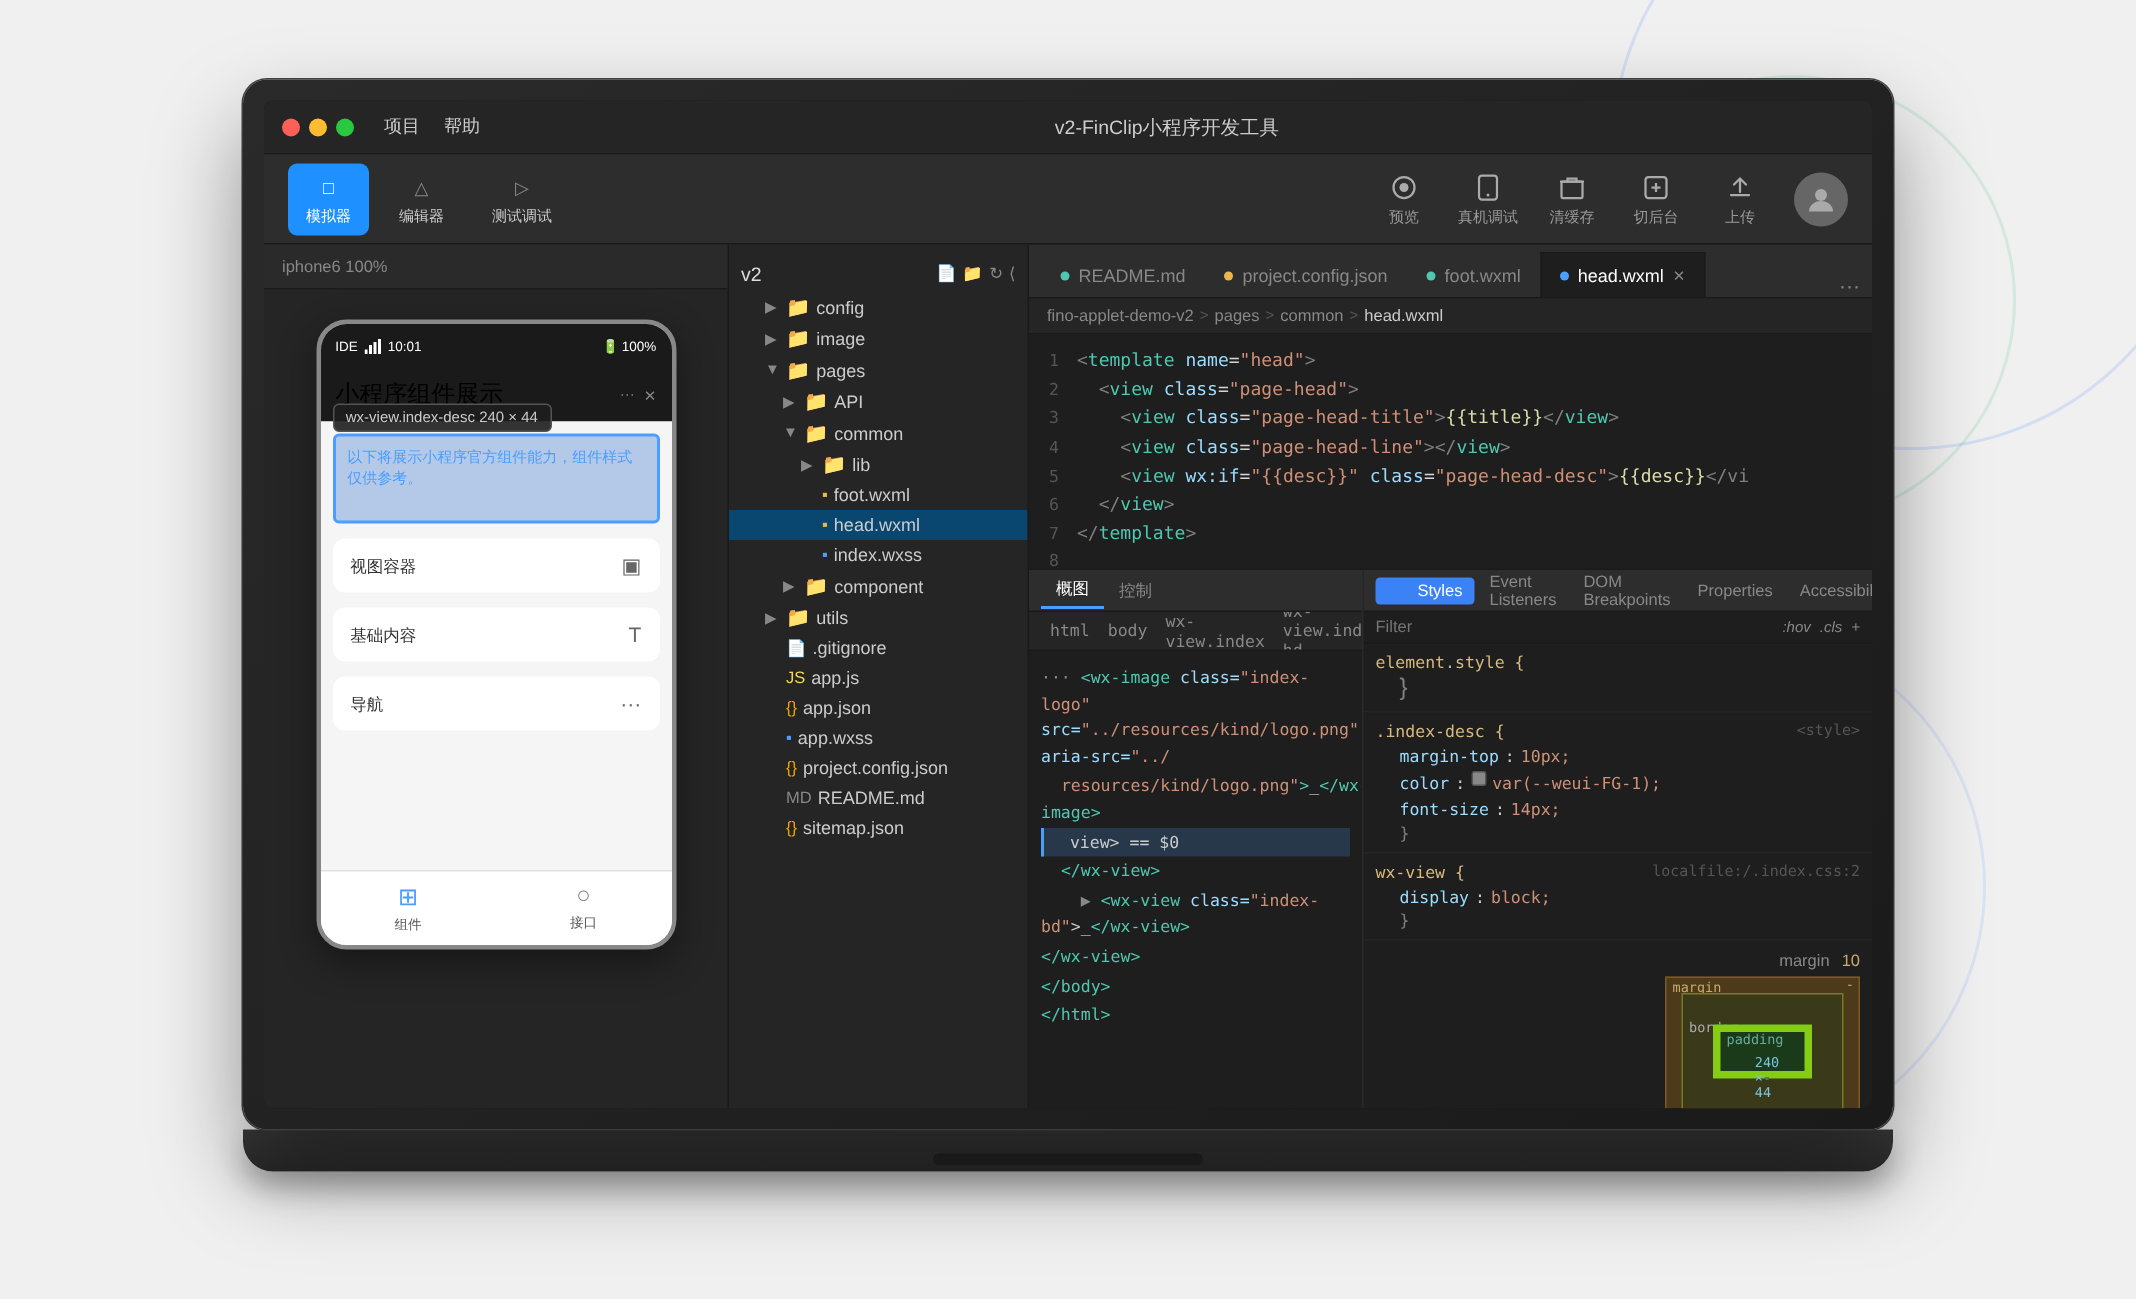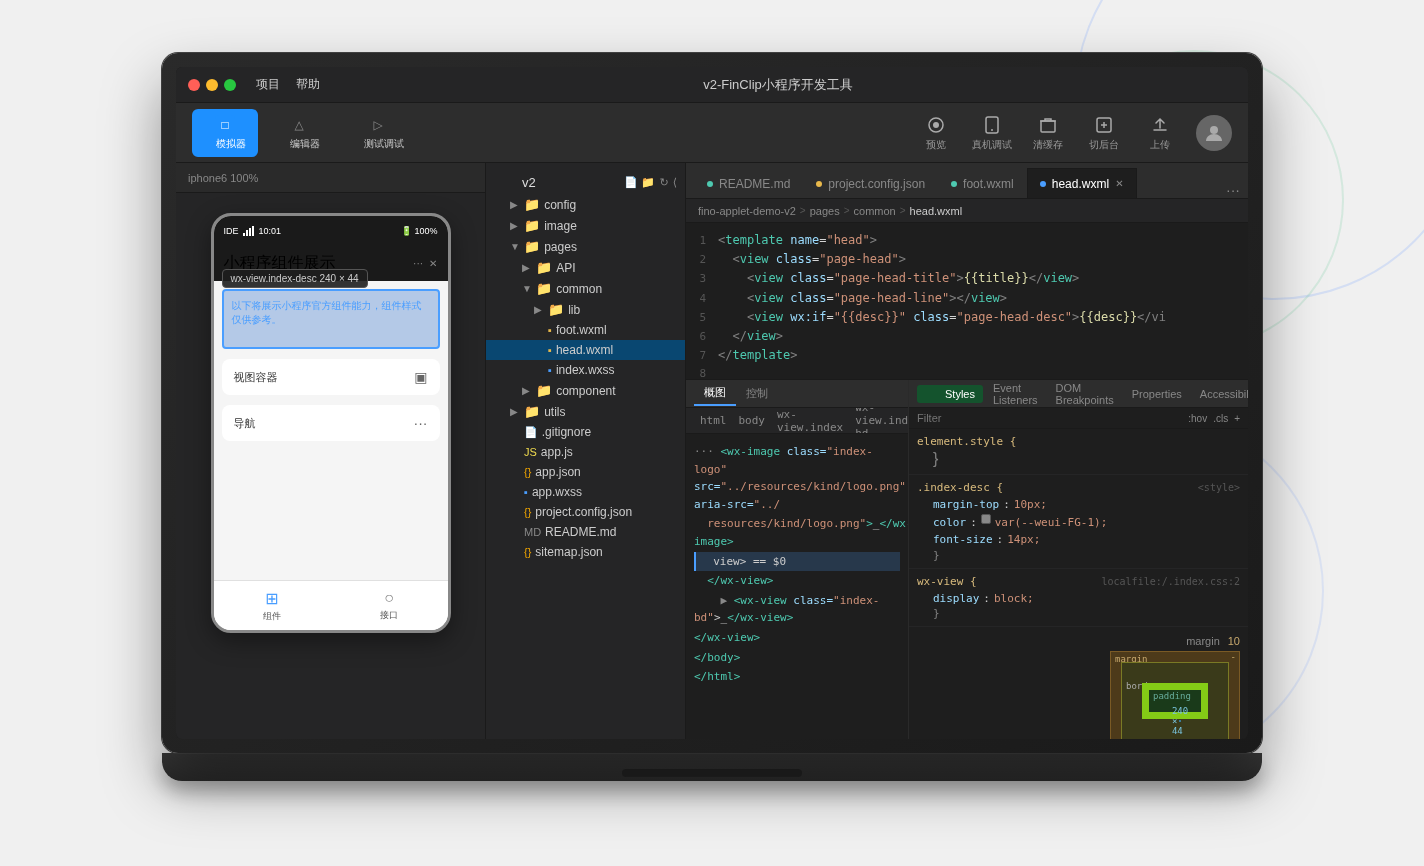--- a/index.html
+++ b/index.html
@@ -168,21 +168,20 @@
       align-items: center;
       justify-content: center;
       color: white;
       font-size: 12px;
     }
 
     .toolbar-btn-label {
       color: #ccc;
       font-size: 10px;
       white-space: nowrap;
-      margin-left: 12px;
     }
 
     .toolbar-btn.active .toolbar-btn-label { color: white; }
 
     .toolbar-spacer { flex: 1; }
 
     .toolbar-actions {
       display: flex;
       gap: 16px;
       align-items: center;
@@ -416,21 +415,20 @@
       border-right: 1px solid #1a1a1a;
       overflow-y: auto;
       padding: 8px 0;
     }
 
     .file-tree-header {
       display: flex;
       align-items: center;
       padding: 4px 8px;
       gap: 4px;
-      margin-left: 28px;
     }
 
     .tree-root-label {
       color: #ddd;
       font-size: 13px;
       font-weight: 500;
     }
 
     .tree-icons {
       display: flex;
@@ -682,21 +680,21 @@
     .styles-tab {
       padding: 3px 8px;
       font-size: 11px;
       color: #888;
       cursor: pointer;
       border-radius: 3px;
     }
 
     .styles-tab.active {
       color: #fff;
-      background: #14532d;
+      background: #3b82f6;
       padding-left: 28px;
     }
 
     .filter-bar {
       display: flex;
       align-items: center;
       padding: 4px 8px;
       gap: 6px;
       border-bottom: 1px solid #1a1a1a;
     }
@@ -707,20 +705,21 @@
       border: none;
       color: #ccc;
       font-size: 11px;
       outline: none;
     }
 
     .filter-btn {
       color: #888;
       font-size: 10px;
       cursor: pointer;
+      font-style: italic;
     }
 
     .style-rule {
       padding: 6px 8px;
       border-bottom: 1px solid #252526;
     }
 
     .style-selector {
       color: #d7ba7d;
       font-size: 11px;
@@ -803,21 +802,21 @@
       border: 1px solid #7a7a25;
       display: flex;
       align-items: center;
       justify-content: center;
     }
 
     .bm-padding {
       position: absolute;
       inset: 20px;
       background: #1a3a1a;
-      border: 7px solid #84cc16;
+      border: 5px solid #84cc16;
       display: flex;
       align-items: center;
       justify-content: center;
       padding-left: 12px;
     }
 
     .bm-content {
       position: absolute;
       inset: 30px;
       background: #701a75;
@@ -993,20 +992,24 @@
                 <div style="position:relative; margin-bottom:4px;">
                   <div class="element-tooltip">wx-view.index-desc  240 × 44</div>
                   <div class="highlighted-box">
                     <div class="highlighted-text">以下将展示小程序官方组件能力，组件样式仅供参考。</div>
                   </div>
                 </div>
 
                 <div class="phone-section">
                   <span class="phone-section-label">视图容器</span>
                   <span class="phone-section-icon">▣</span>
+                </div>
+                <div class="phone-section">
+                  <span class="phone-section-label">基础内容</span>
+                  <span class="phone-section-icon">T</span>
                 </div>
                 <div class="phone-section">
                   <span class="phone-section-label">导航</span>
                   <span class="phone-section-icon">···</span>
                 </div>
               </div>
 
               <div class="phone-bottom-nav">
                 <div class="phone-nav-item">
                   <span class="phone-nav-icon active">⊞</span>

